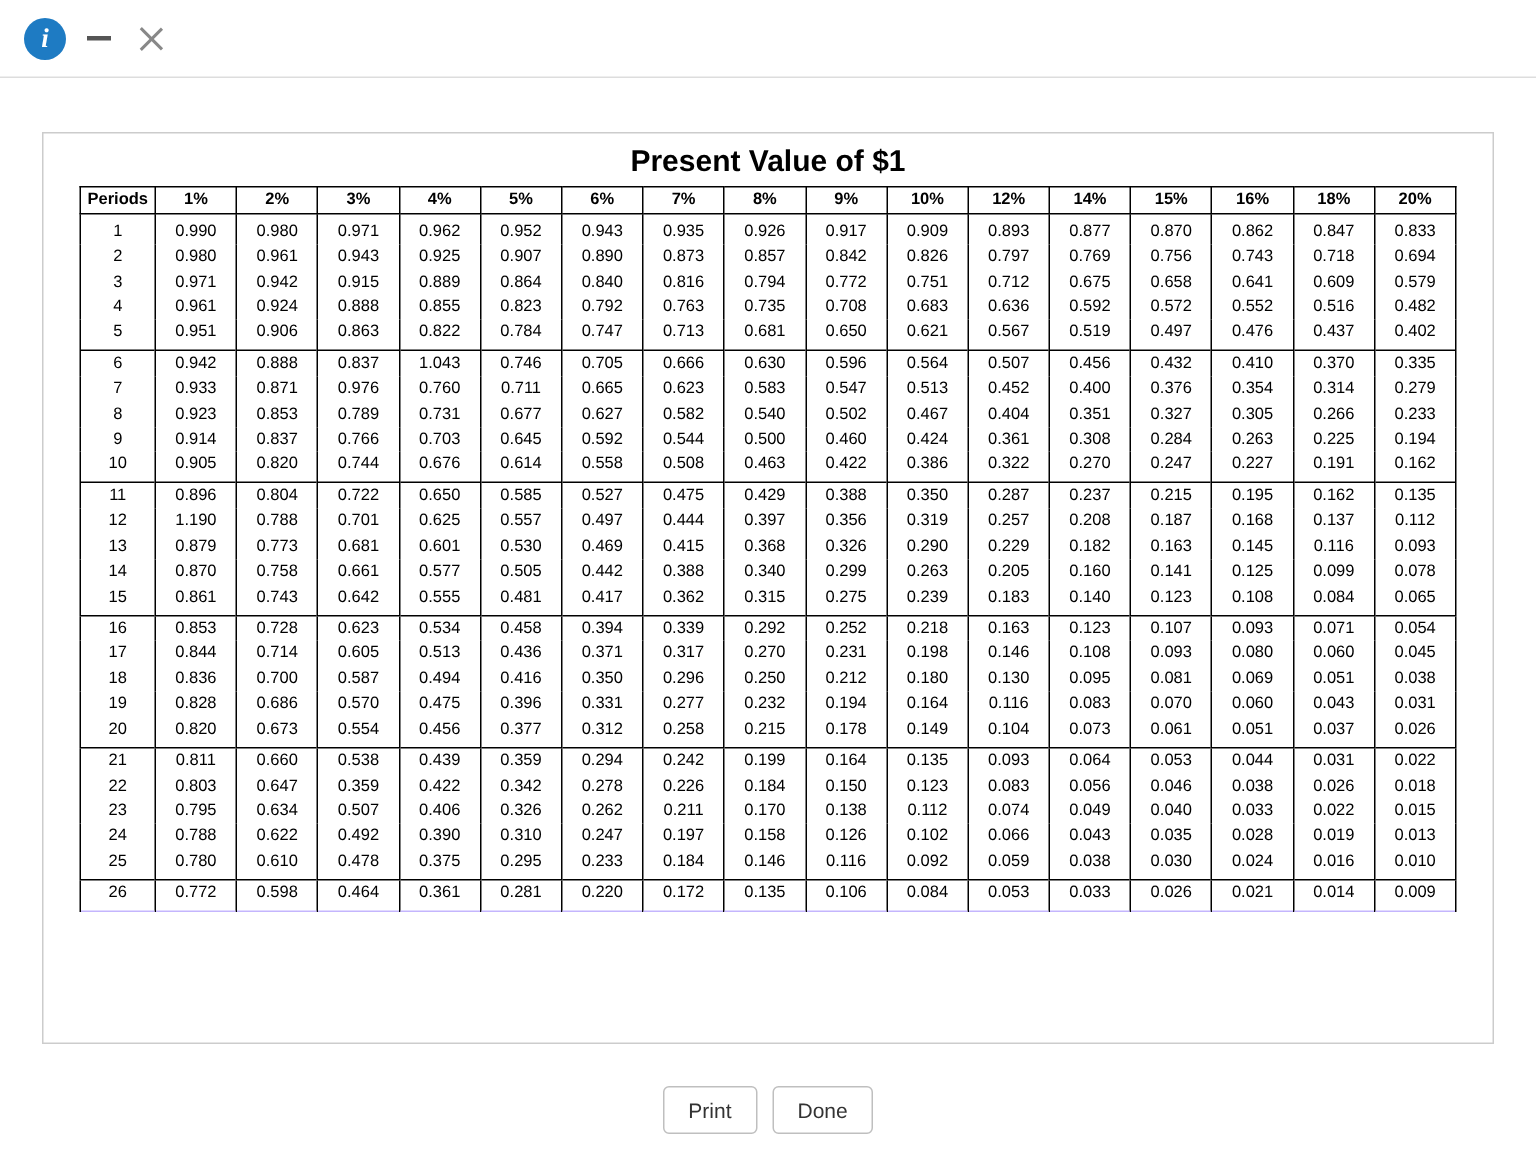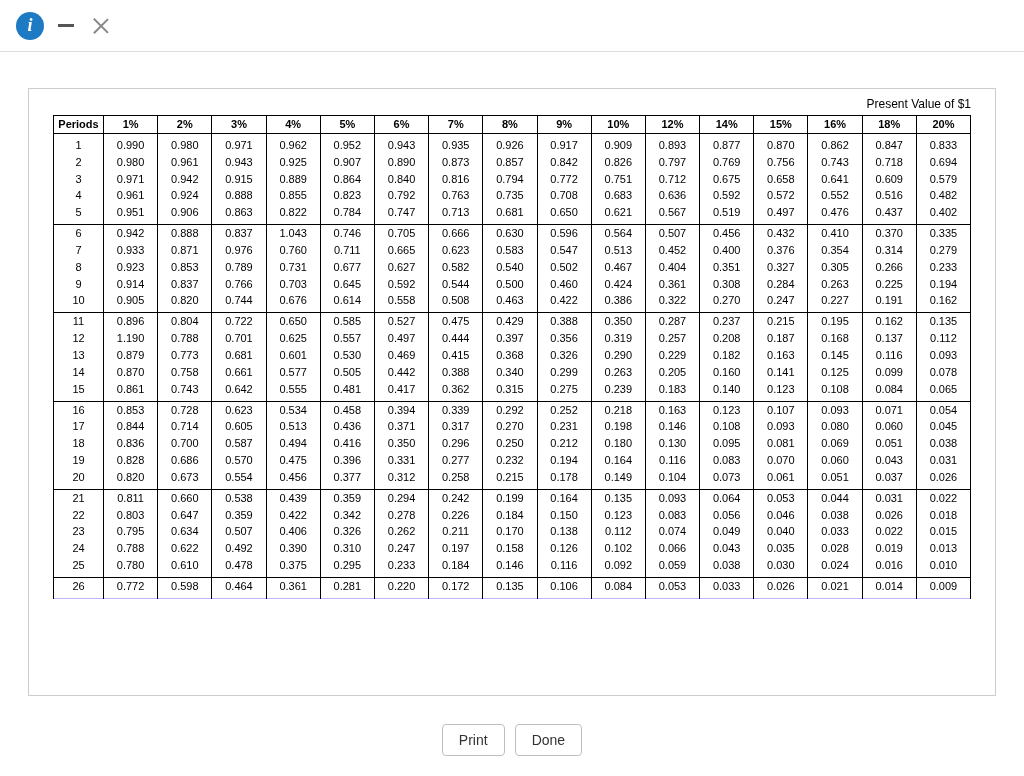--- a/index.html
+++ b/index.html
@@ -64,23 +64,23 @@
   .close-icon::after  { transform: rotate(-45deg); }
 
   .content-frame {
     position: absolute;
     top: 88px; left: 28px; right: 28px; bottom: 80px;
     border: 1px solid #ccc;
     overflow-y: scroll;
     padding: 2px 24px 10px 24px;
   }
   .table-title {
-    text-align: right;
-    font-weight: normal;
-    font-size: 12px;
+    text-align: center;
+    font-weight: bold;
+    font-size: 20px;
     padding: 6px 0 4px 0;
   }
   table.pv {
     border-collapse: collapse;
     width: 100%;
     font-size: 11px;
     table-layout: fixed;
   }
   table.pv th, table.pv td {
     border-left: 1px solid #000;

